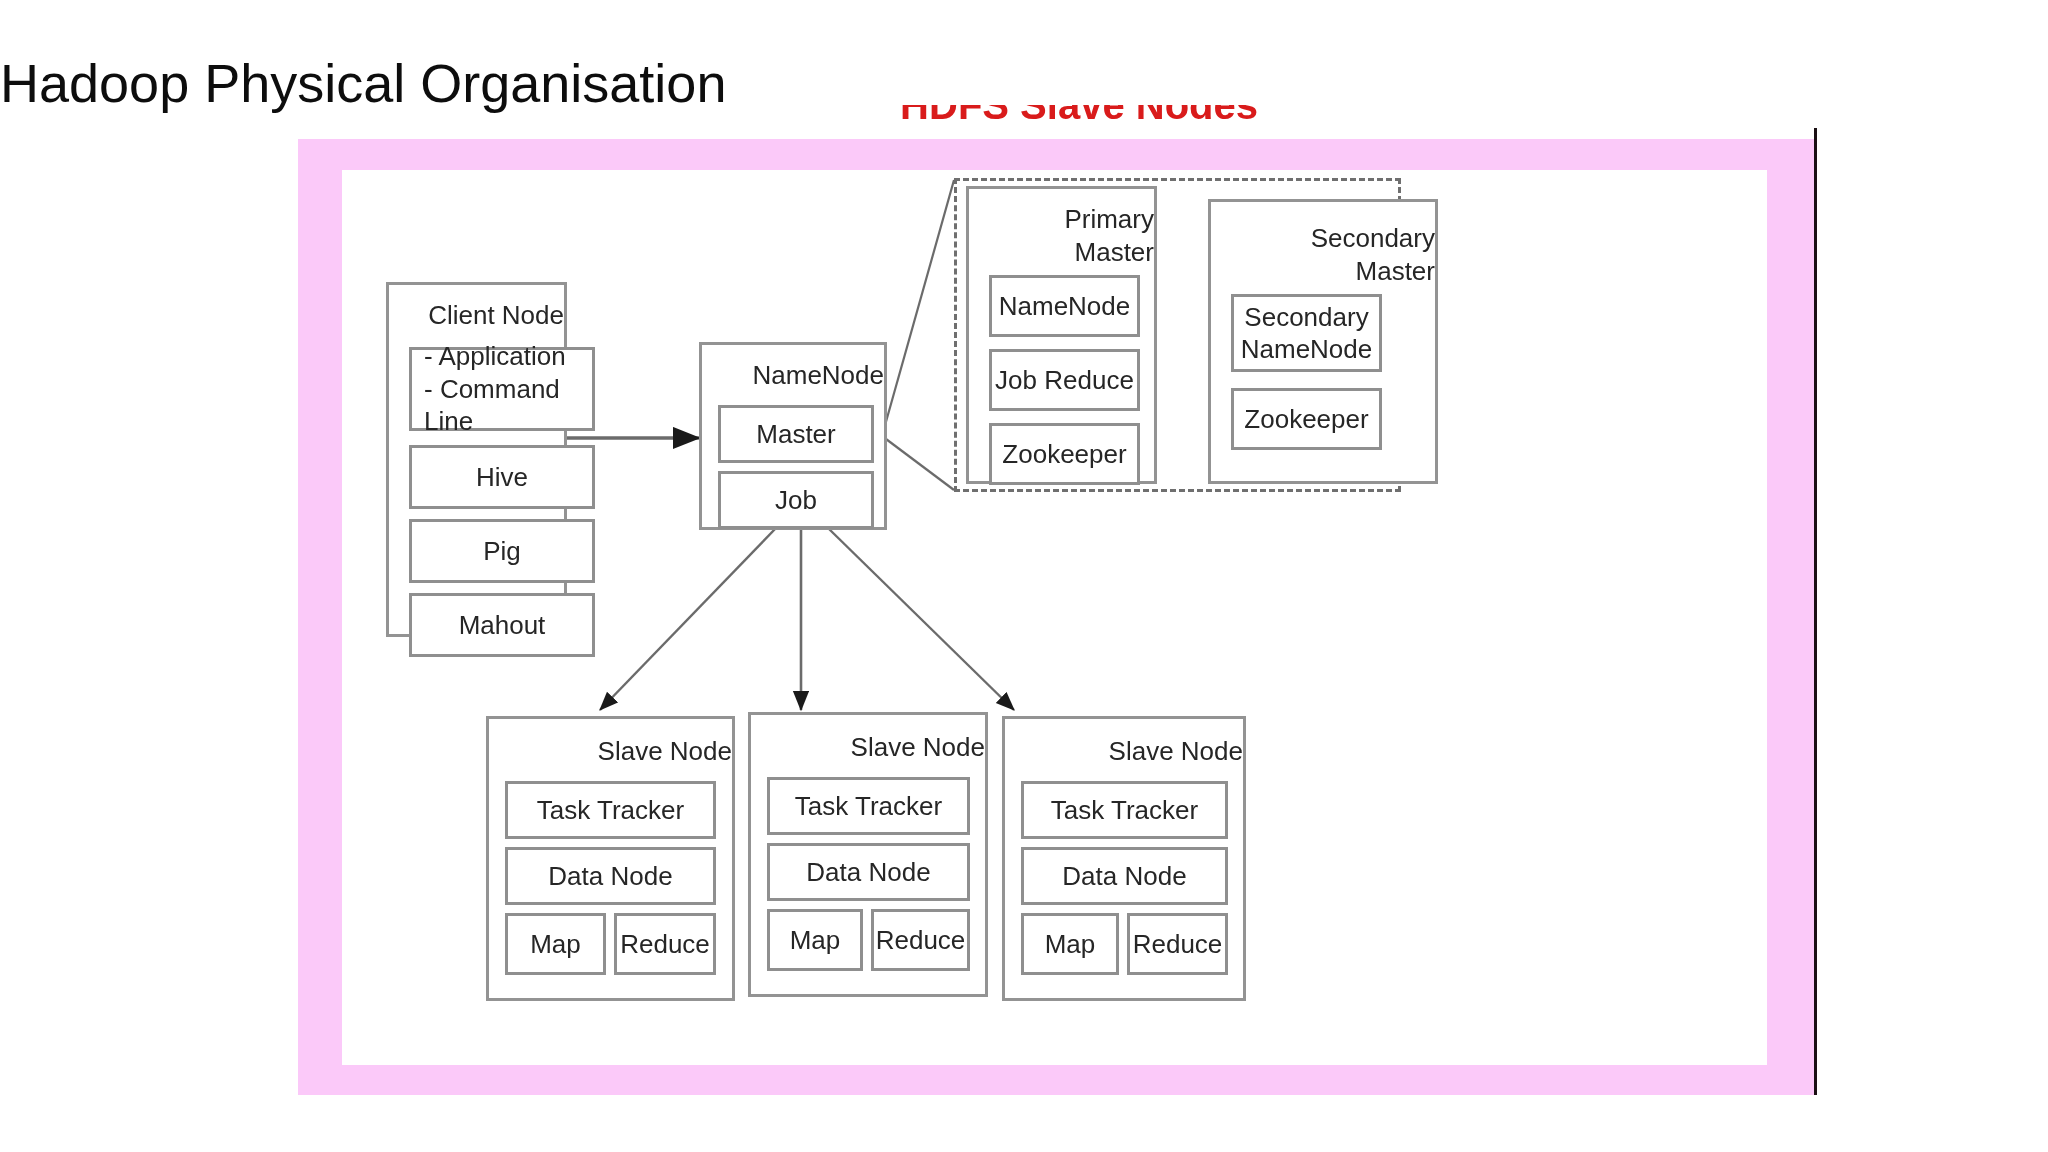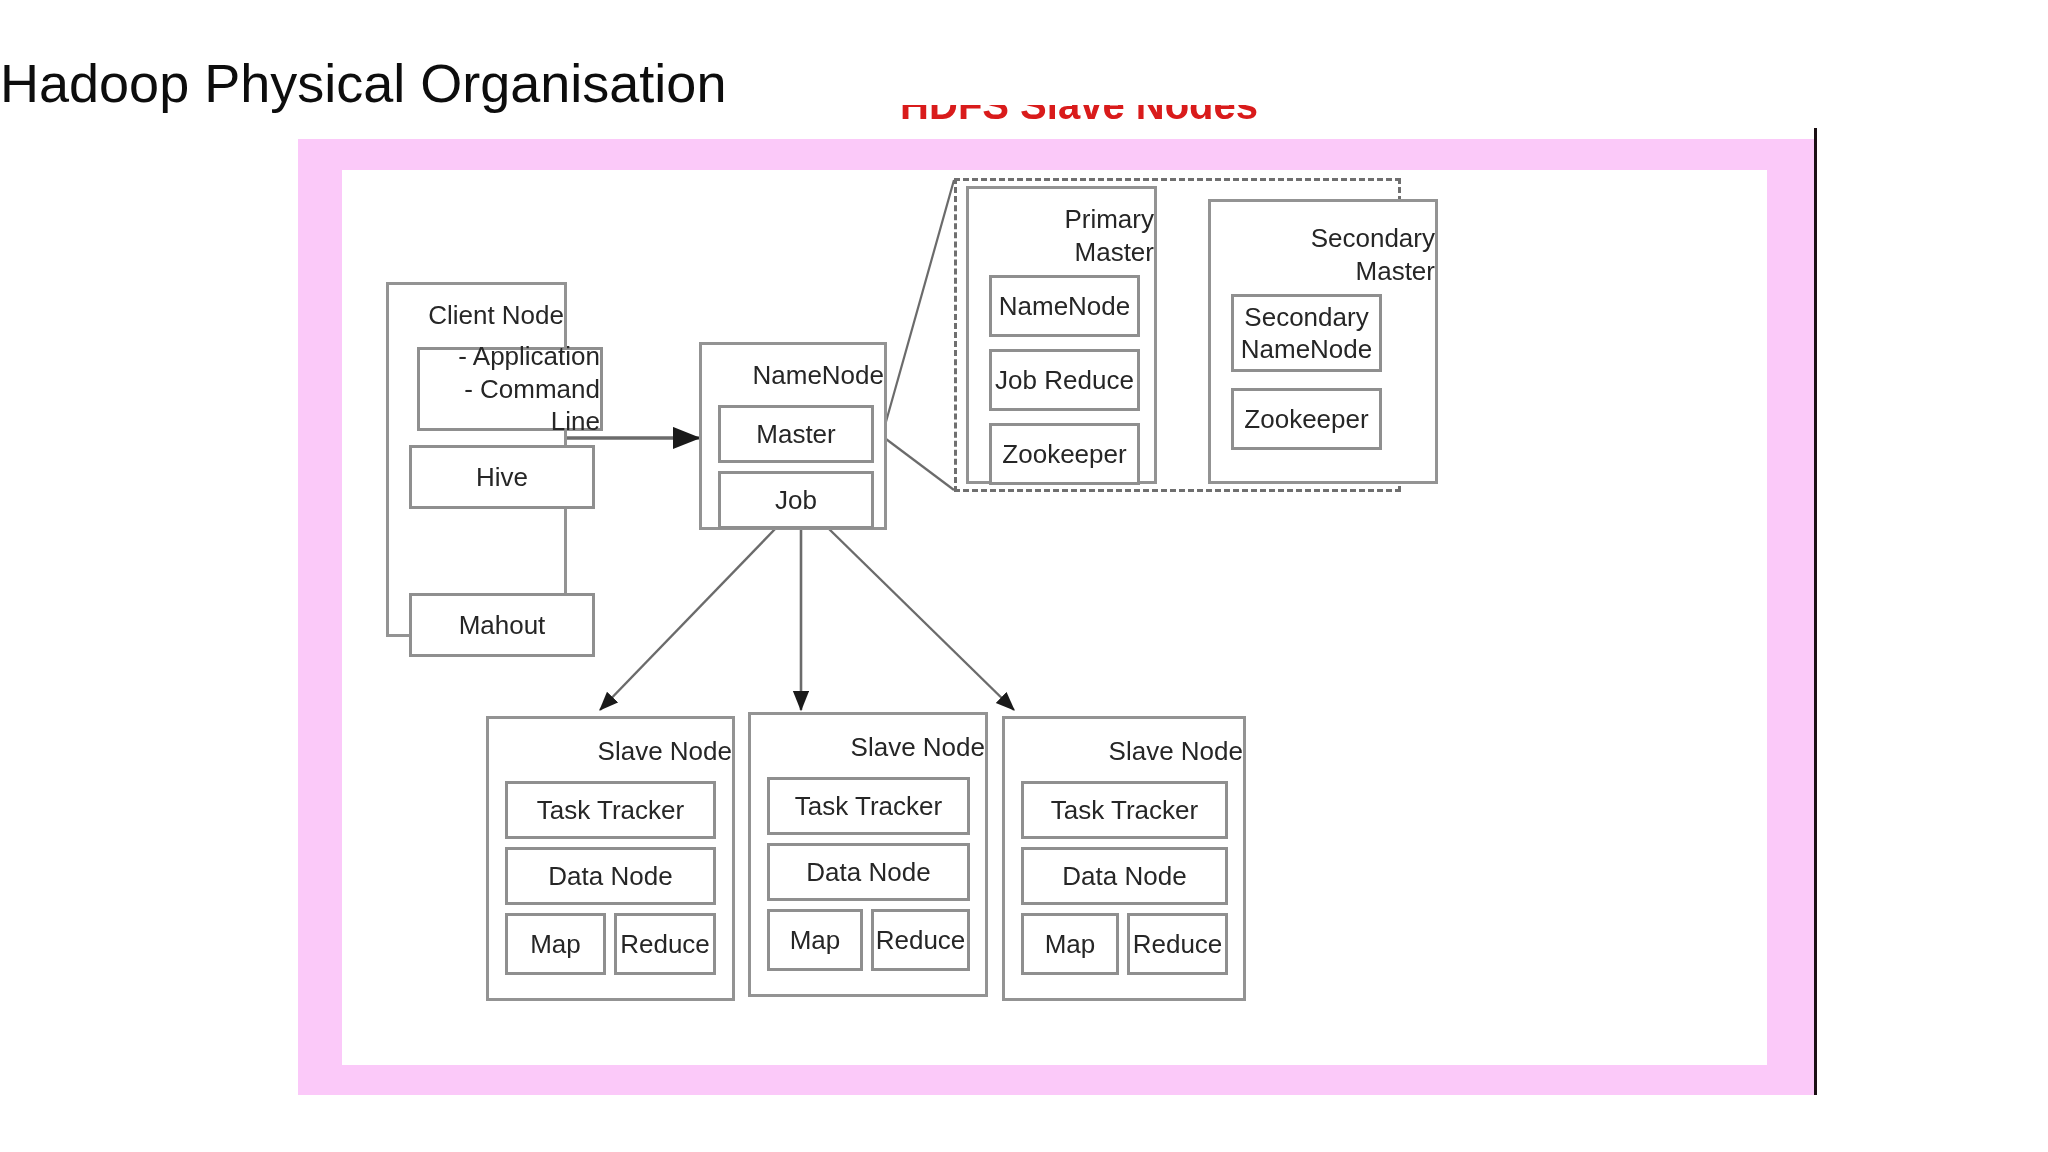--- a/index.html
+++ b/index.html
@@ -172,26 +172,29 @@
       <line x1="459" y1="358" x2="459" y2="540" stroke="#6b6b6b" stroke-width="2.6" marker-end="url(#arrowhead)"></line>
 
       <line x1="486" y1="358" x2="672" y2="540" stroke="#6b6b6b" stroke-width="2.4" marker-end="url(#arrowhead)"></line>
 
       <line x1="540" y1="266" x2="612" y2="10" stroke="#6b6b6b" stroke-width="2.2"></line>
       <line x1="540" y1="266" x2="612" y2="320" stroke="#6b6b6b" stroke-width="2.2"></line>
     </svg>
 
     <div class="node-box" style="left:44px; top:112px; width:181px; height:355px;">
       <div class="node-title" style="top:14px;">Client Node</div>
-      <div class="sub-box left-align" style="left:28px; top:62px; width:186px; height:84px;text-align:right;">
+      <div class="sub-box left-align" style="left:20px; top:62px; width:186px; height:84px;">
         <span class="two-line">- Application
 - Command Line</span>
       </div>
       <div class="sub-box" style="left:20px; top:160px; width:186px; height:64px;">
         <span>Hive</span>
+      </div>
+      <div class="sub-box" style="left:20px; top:234px; width:186px; height:64px;">
+        <span>Pig</span>
       </div>
       <div class="sub-box" style="left:20px; top:308px; width:186px; height:64px;">
         <span>Mahout</span>
       </div>
     </div>
 
     <div class="node-box" style="left:357px; top:172px; width:188px; height:188px;">
       <div class="node-title" style="top:14px;">NameNode</div>
       <div class="sub-box" style="left:16px; top:60px; width:156px; height:58px;">
         <span>Master</span>

